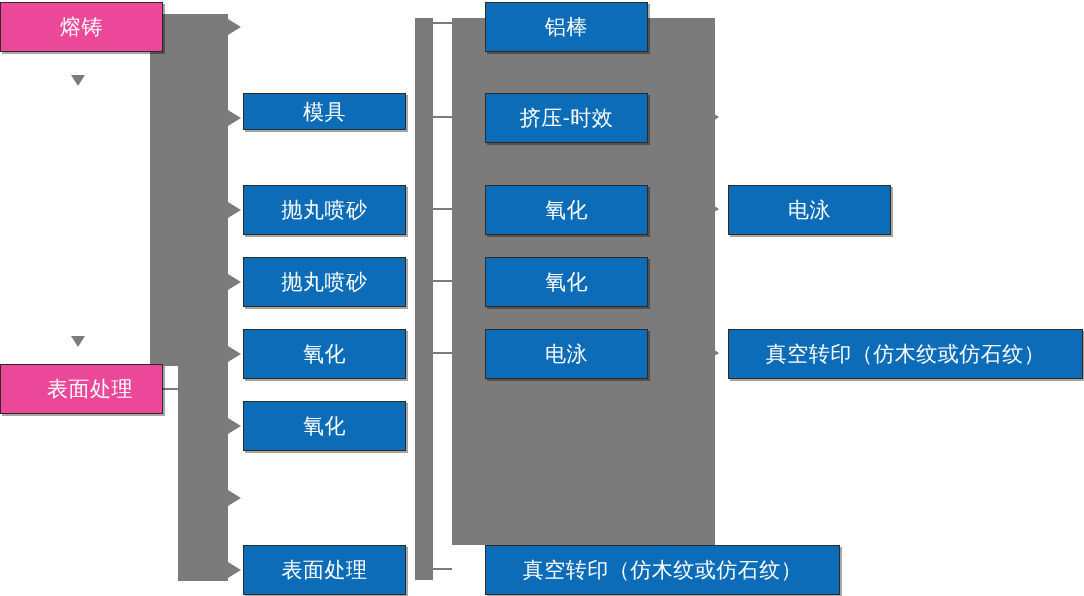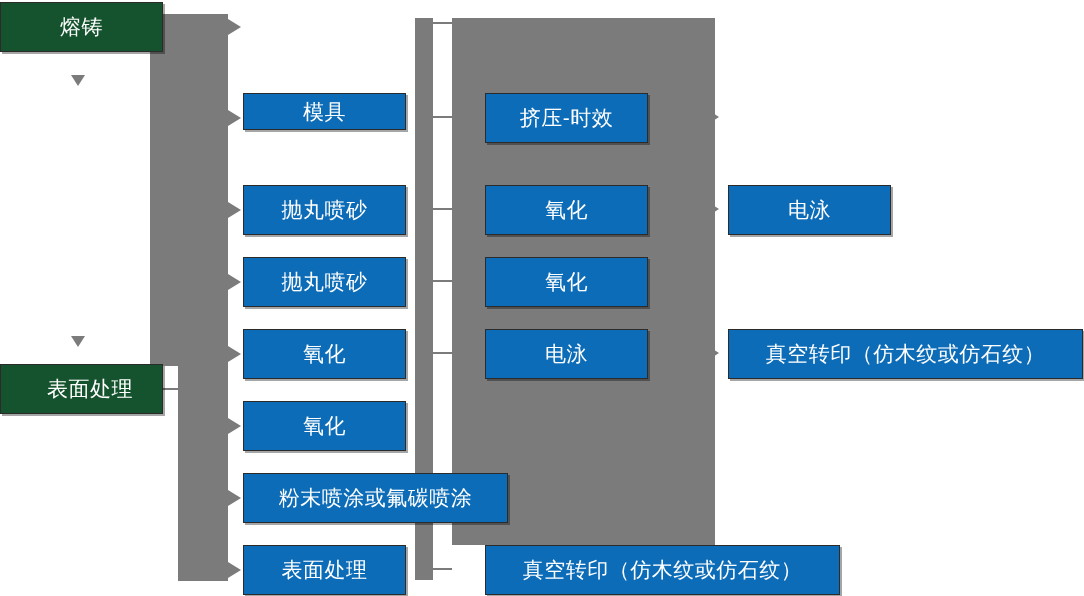--- a/index.html
+++ b/index.html
@@ -71,21 +71,21 @@
     justify-content: center;
     color: #ffffff;
     border: 1px solid #2b2b2b;
     box-shadow: 2px 2px 0 rgba(0,0,0,0.35);
     font-size: 21px;
     line-height: 1.1;
     white-space: nowrap;
     letter-spacing: 0.5px;
   }
   .node.dark {
-    background: #14532d;
+    background: #ec4899;
     text-align: center;
   }
   .node.light {
     background: #0c6cb7;
   }
   .node.wide-text {
     font-size: 21px;
   }
 </style>
 </head>
@@ -144,27 +144,27 @@
   </div>
   <div class="node light" style="left:243px; top:257px; width:163px; height:50px;">
     <span>抛丸喷砂</span>
   </div>
   <div class="node light" style="left:243px; top:329px; width:163px; height:50px;">
     <span>氧化</span>
   </div>
   <div class="node light" style="left:243px; top:401px; width:163px; height:50px;">
     <span>氧化</span>
   </div>
-  <div class="node light wide-text" style="left:243px; top:473px; width:265px; height:50px;">
-    <span>粉末喷涂或氟碳喷涂</span>
-  </div>
   <div class="node light" style="left:243px; top:545px; width:163px; height:50px;">
     <span>表面处理</span>
   </div>
 
+  <div class="node light" style="left:485px; top:2px; width:163px; height:50px;">
+    <span>铝棒</span>
+  </div>
   <div class="node light" style="left:485px; top:93px; width:163px; height:50px;">
     <span>挤压-时效</span>
   </div>
   <div class="node light" style="left:485px; top:185px; width:163px; height:50px;">
     <span>氧化</span>
   </div>
   <div class="node light" style="left:485px; top:257px; width:163px; height:50px;">
     <span>氧化</span>
   </div>
   <div class="node light" style="left:485px; top:329px; width:163px; height:50px;">

